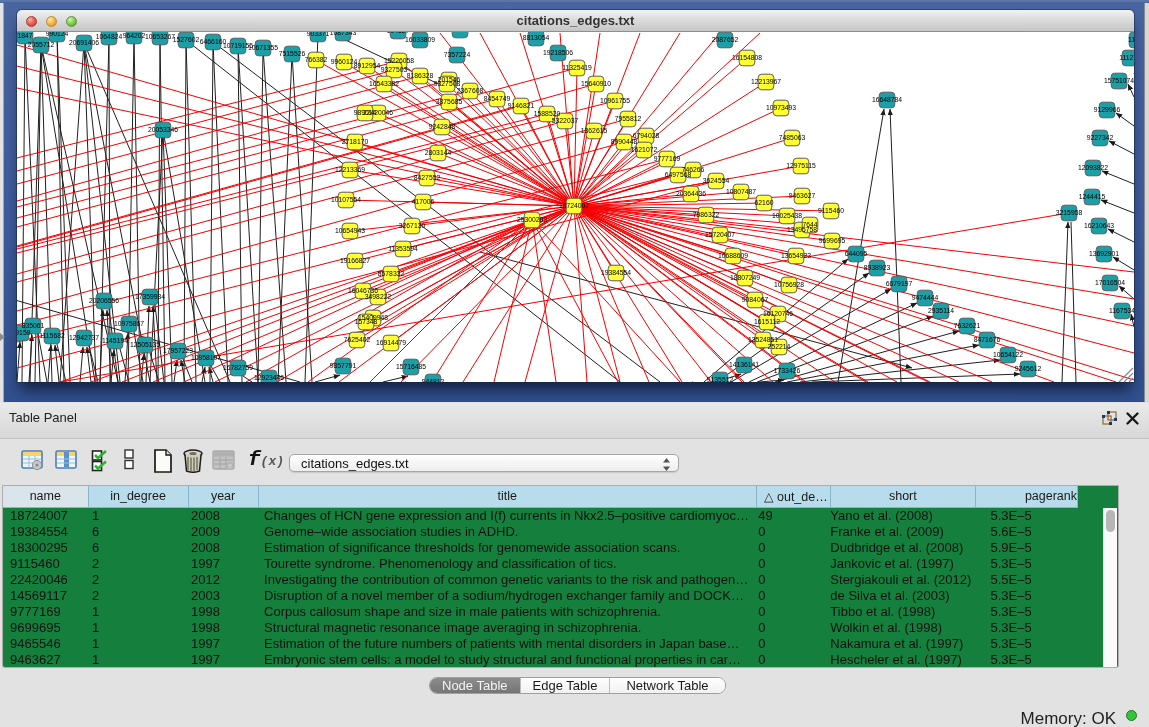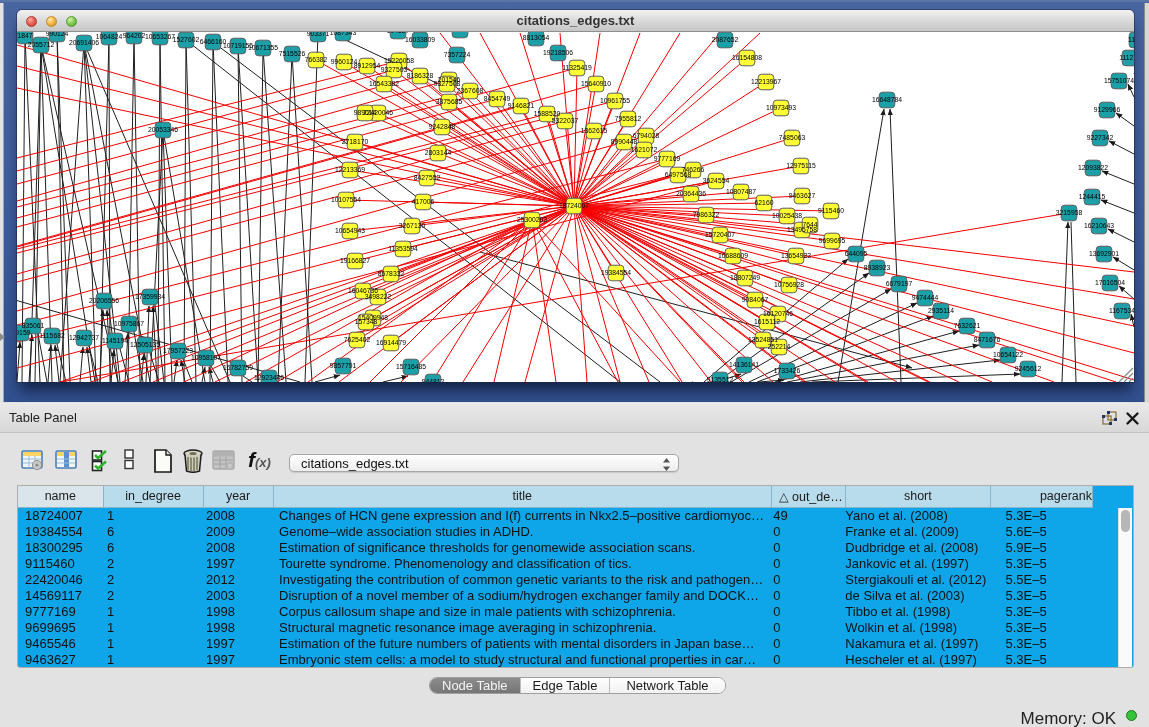--- a/index.html
+++ b/index.html
@@ -11,27 +11,27 @@
 
 #win{position:absolute;left:17px;top:10px;width:1117px;height:372px;border-radius:5px 5px 0 0;box-shadow:0 11px 14px -3px rgba(8,16,40,.72);outline:1px solid rgba(25,35,65,.5)}
 #titlebar{position:absolute;left:0;top:0;width:1117px;height:22px;border-radius:5px 5px 0 0;background:linear-gradient(180deg,#f3f3f3 0%,#dcdcdc 45%,#c6c6c6 100%);border-bottom:1px solid #8f8f8f;text-align:center;font-size:13px;font-weight:bold;color:#333;line-height:22px}
 .tl{position:absolute;top:5.5px;width:11px;height:11px;border-radius:50%}
 #tl1{left:9px;background:radial-gradient(circle at 35% 30%,#ffb3aa,#ee6a5f 40%,#d5483c 75%);border:1px solid #b0372e}
 #tl2{left:29px;background:radial-gradient(circle at 35% 30%,#ffe9b0,#f6bf57 40%,#e39b2d 75%);border:1px solid #c08b28}
 #tl3{left:49px;background:radial-gradient(circle at 35% 30%,#d6f5b3,#8ed460 40%,#64b236 75%);border:1px solid #5d9a31}
 #gwrap{position:absolute;left:0;top:22px;width:1117px;height:350px;background:#fff;overflow:hidden}
 
 #tpanel{position:absolute;left:0;top:402px;width:1149px;height:325px;background:#e2e2e2}
-#phead{position:absolute;left:0;top:1px;width:1149px;height:30px;background:linear-gradient(180deg,#e9e9e9,#d8d8d8);border-bottom:1px solid #c2c2c2}
+#phead{position:absolute;left:0;top:1px;width:1149px;height:36px;background:linear-gradient(180deg,#e9e9e9,#d8d8d8);border-bottom:1px solid #c2c2c2}
 #phead .t{position:absolute;left:9px;top:7px;font-size:13px;color:#222}
 #flicon{position:absolute;right:32px;top:8px;width:15px;height:15px}
 #xicon{position:absolute;right:9px;top:8px;width:15px;height:15px}
 .ticon{position:absolute;top:449px}
 #combo{position:absolute;left:289px;top:454px;width:390px;height:18px;border:1px solid #a6a6a6;border-radius:5px;background:linear-gradient(180deg,#ffffff,#ededed);font-size:13px;color:#111;line-height:18px;padding-left:11px;box-shadow:0 1px 1px rgba(0,0,0,.12)}
-#tablebox{position:absolute;left:17px;top:485px;width:1117px;height:183px;background:#0ea5e9;border:1px solid #adadad;border-radius:0 0 3px 3px;overflow:hidden}
+#tablebox{position:absolute;left:2px;top:485px;width:1117px;height:183px;background:#15803d;border:1px solid #adadad;border-radius:0 0 3px 3px;overflow:hidden}
 table{border-collapse:collapse;table-layout:fixed;width:1075px;font-size:13px}
 th{height:21px;font-weight:normal;font-size:12.5px;color:#1a1a1a;background:#b9dcec;border-right:1px solid #89b5ca;border-bottom:1px solid #89b5ca}
 th.c1{background:#d9e5ea}
 td{height:16px;padding:0;color:#111;white-space:nowrap;overflow:hidden}
 .c1{width:85px;padding-left:7px}
 .c2{width:100px;padding-left:4px}
 .c3{width:70px;padding-left:3px}
 .c4{width:498px;padding-left:6px}
 .c5{width:74px;padding-left:2px}
 .c6{width:145px;text-align:left}
@@ -650,21 +650,21 @@
       <path d="M3 6 L4.5 22 Q11 24.6 17.5 22 L19 6" fill="#cfcdb8" stroke="#1d1d1d" stroke-width="1.5"></path>
       <path d="M6 8v13M9 8.5v14M12 8.5v14M15 8v13" stroke="#55543f" stroke-width="1.1"></path>
     </svg>
 <svg class="ticon" style="left:212px" width="24" height="23" viewBox="0 0 24 23">
       <rect x="1" y="2" width="21" height="18" rx="1.5" fill="#c3c3c3" stroke="#a9a9a9" stroke-width="1.4"></rect>
       <rect x="2" y="3" width="19" height="4.5" fill="#b1b1b1"></rect>
       <path d="M2 11h19M2 15h19M8 8v12M14 8v12" stroke="#a2a2a2" stroke-width="1"></path>
       <circle cx="18" cy="17" r="4" fill="#b5b5b5"></circle>
       <path d="M16.5 15.5l3 3M19.5 15.5l-3 3" stroke="#d8d8d8" stroke-width="1.3"></path>
     </svg>
-<div class="ticon" style="left:248px;top:448px;position:absolute;font-family:Liberation Sans, sans-serif"><span style="font-style:italic;font-weight:bold;font-size:21px;color:#111">f</span><span style="font-style:italic;font-weight:bold;font-size:13px;color:#555">(x)</span></div>
+<div class="ticon" style="left:248px;top:448px;position:absolute;font-family:Liberation Mono, monospace"><span style="font-style:italic;font-weight:bold;font-size:21px;color:#111">f</span><span style="font-style:italic;font-weight:bold;font-size:13px;color:#555">(x)</span></div>
 <div id="combo">citations_edges.txt
  <svg style="position:absolute;right:7px;top:2px" width="9" height="15" viewBox="0 0 9 15">
         <path d="M4.5 1 L8 5.5 L1 5.5 z" fill="#555"></path>
         <path d="M4.5 14 L8 9.5 L1 9.5 z" fill="#555"></path>
       </svg>
 </div>
 <div id="tablebox">
 <table>
 <tbody>
           <tr>

